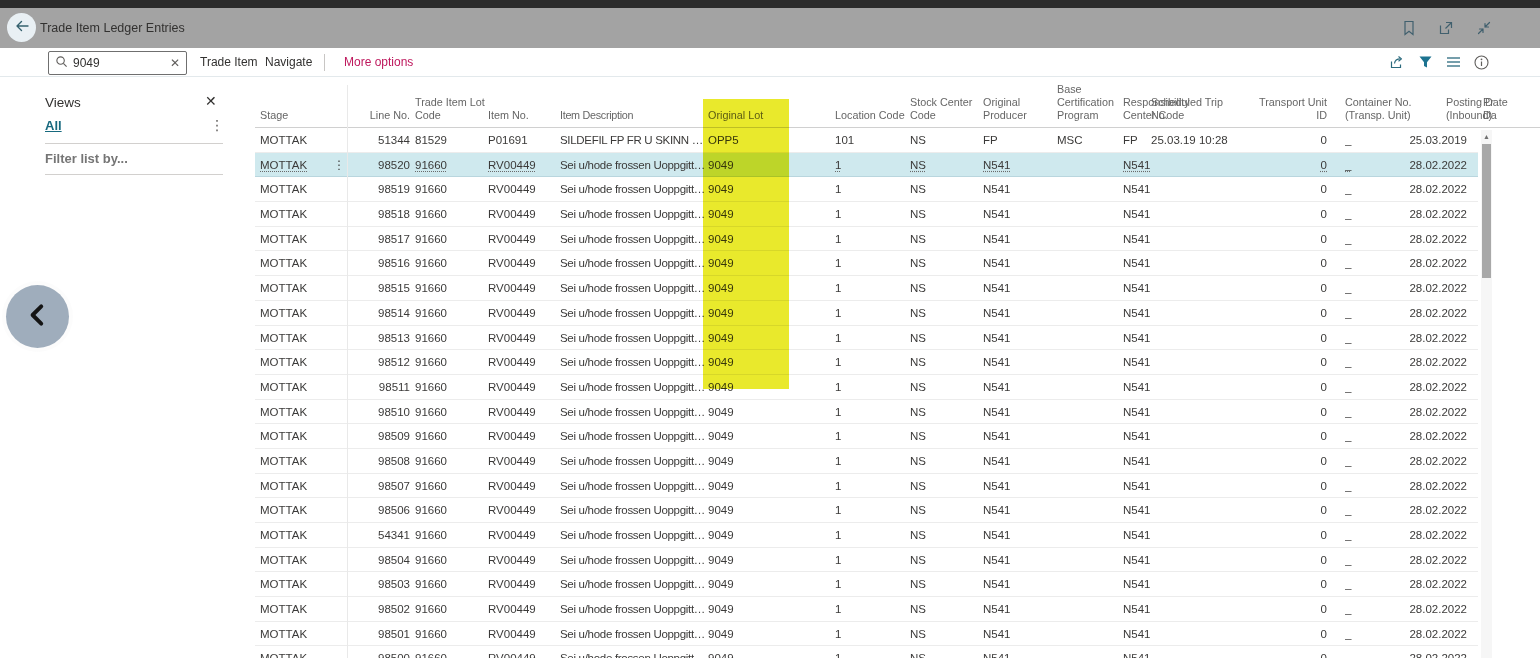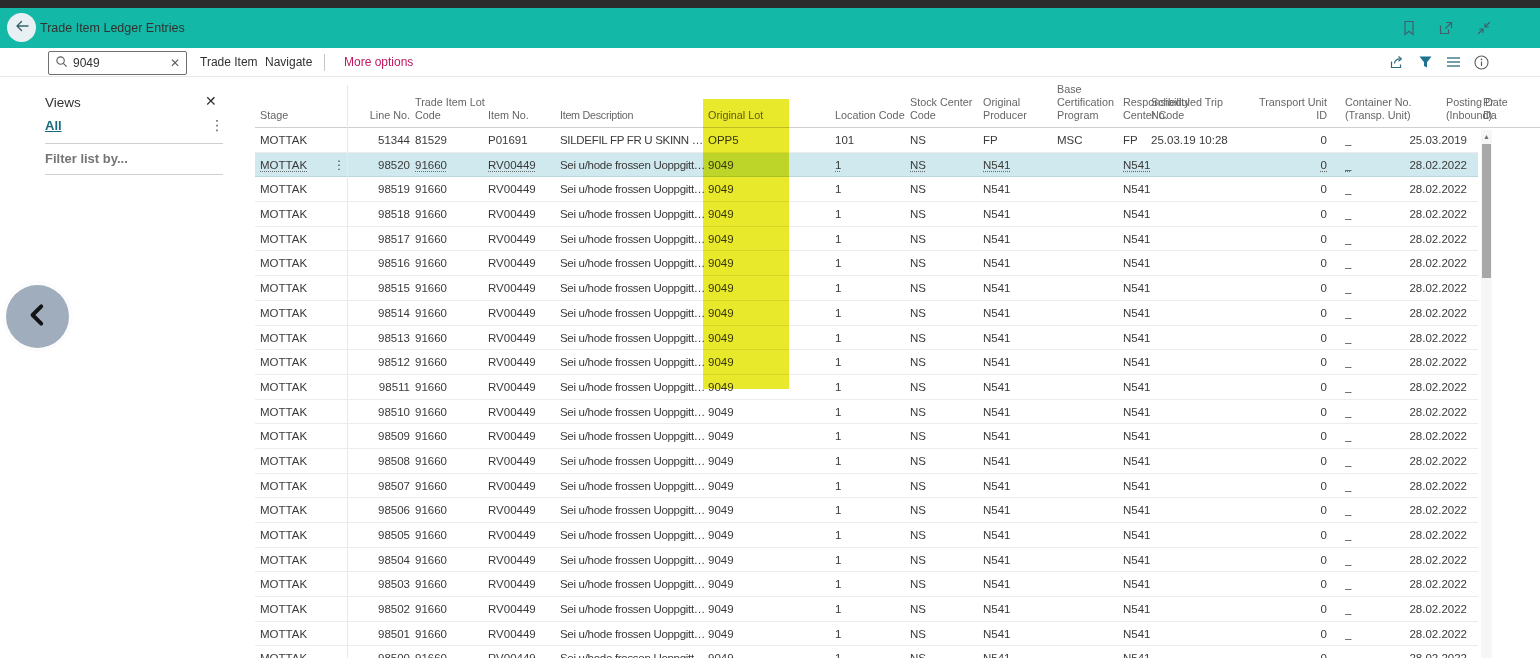--- a/index.html
+++ b/index.html
@@ -1,21 +1,21 @@
 <!DOCTYPE html>
 <html><head>
 <meta charset="utf-8">
 <style>
   * { margin:0; padding:0; box-sizing:border-box; }
   html,body { width:1540px; height:658px; overflow:hidden; background:#fff;
               font-family:"Liberation Sans", sans-serif; color:#323130; }
 
   
   .top-strip { position:absolute; left:0; top:0; width:1540px; height:8px; background:#2b2b2b; }
-  .titlebar  { position:absolute; left:0; top:8px; width:1540px; height:40px; background:#14b8a6; }
+  .titlebar  { position:absolute; left:0; top:8px; width:1540px; height:40px; background:#a3a3a3; }
   .back-btn  { position:absolute; left:7px; top:5px; width:29px; height:29px; border-radius:50%;
                background:#e9f0f4; display:flex; align-items:center; justify-content:center; cursor:pointer; }
   .page-title{ position:absolute; left:40px; top:13px; font-size:12.5px; color:#323130; }
   .win-icons { position:absolute; right:48px; top:12px; display:flex; gap:22px; }
   .win-icons svg { display:block; }
 
   
   .toolbar { position:absolute; left:0; top:48px; width:1540px; height:29px; background:#fff;
              border-bottom:1px solid #e3e9ec; }
   .searchbox { position:absolute; left:48px; top:3px; width:139px; height:24px; border:1px solid #6f6f6f;
@@ -517,21 +517,21 @@
       <span class="cell col-original_producer">N541</span>
       <span class="cell col-base_cert"></span>
       <span class="cell col-resp_center">N541</span>
       <span class="cell col-scheduled_trip"></span>
       <span class="cell col-transport_unit r">0</span>
       <span class="cell col-container">_</span>
       <span class="cell col-posting_date r">28.02.2022</span>
     </div>
     <div class="trow">
       <span class="cell col-stage">MOTTAK</span>
-      <span class="cell col-line_no r">98505</span>
+      <span class="cell col-line_no r">54341</span>
       <span class="cell col-lot_code">91660</span>
       <span class="cell col-item_no">RV00449</span>
       <span class="cell col-description">Sei u/hode frossen Uoppgitt st...</span>
       <span class="cell col-original_lot">9049</span>
       <span class="cell col-location">1</span>
       <span class="cell col-stock_center">NS</span>
       <span class="cell col-original_producer">N541</span>
       <span class="cell col-base_cert"></span>
       <span class="cell col-resp_center">N541</span>
       <span class="cell col-scheduled_trip"></span>

